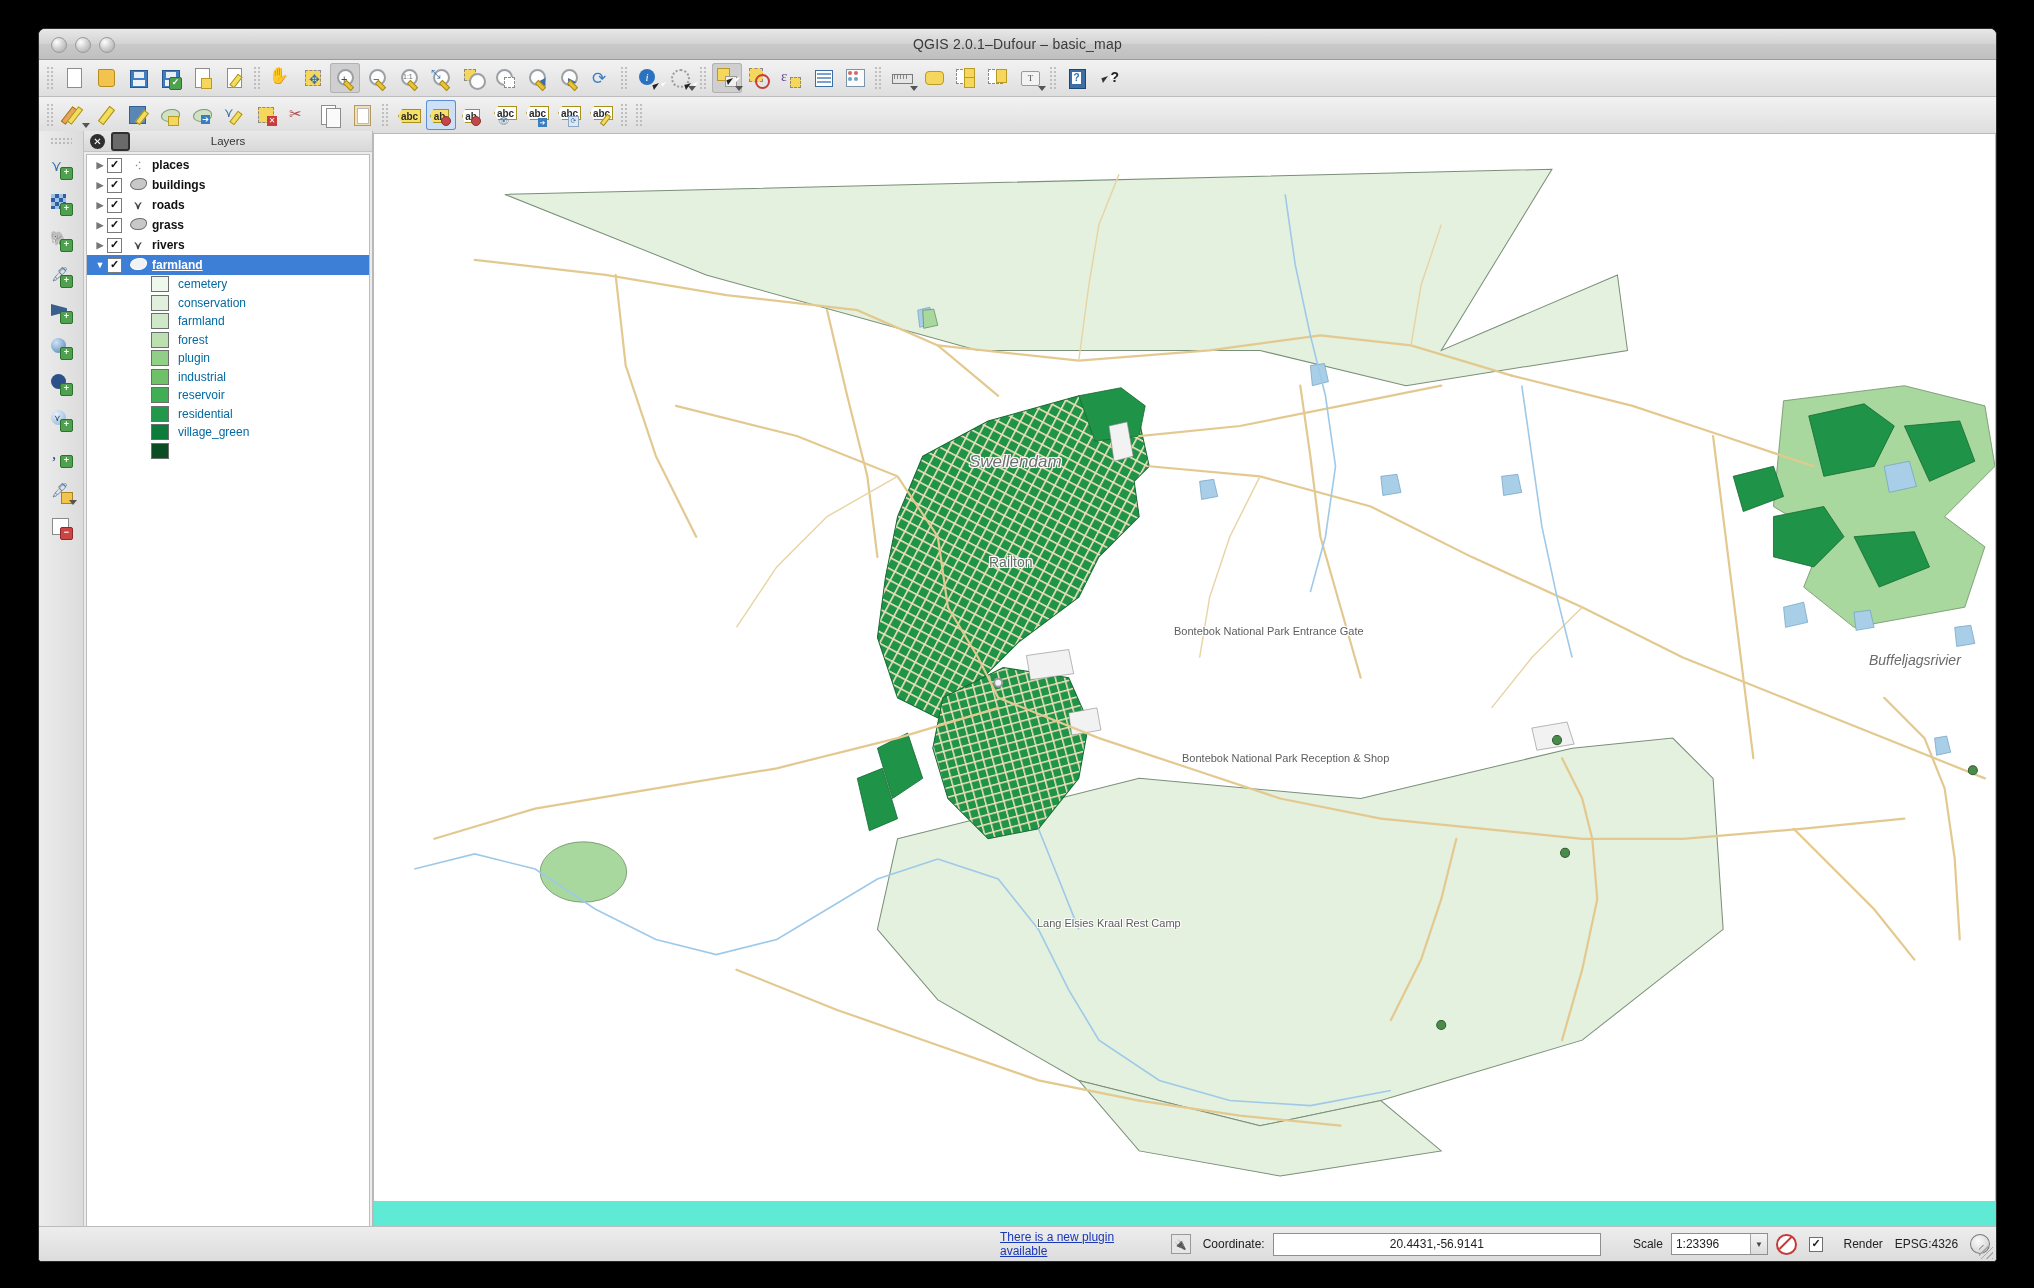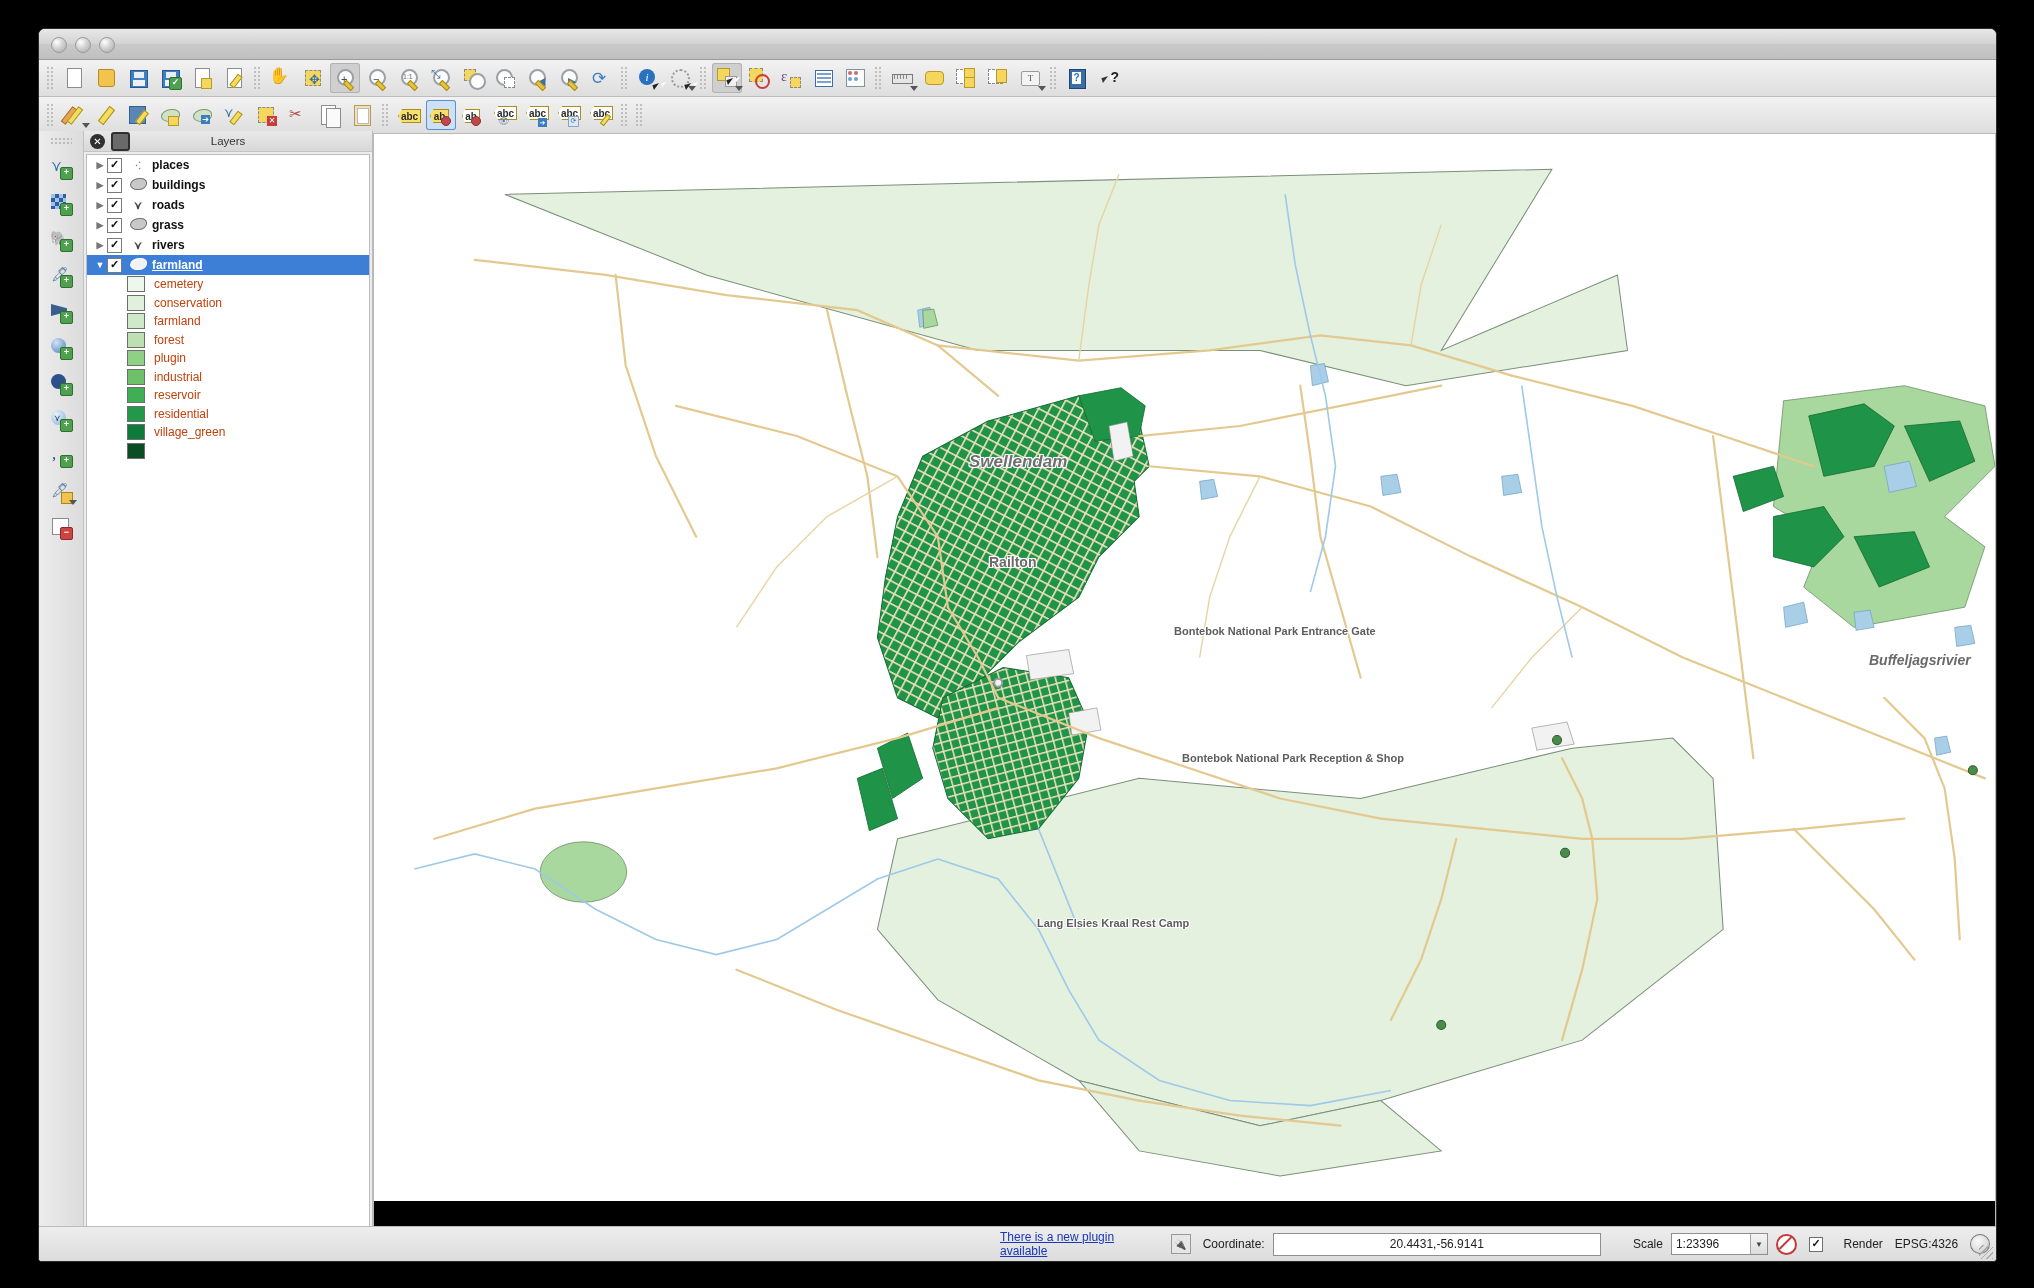--- a/index.html
+++ b/index.html
@@ -99,29 +99,29 @@
   .lrow.active{background:#3d7fd6;color:#fff;}
   .tri{width:14px;font-size:9px;color:#777;text-align:center;}
   .lrow.active .tri{color:#fff;}
   .ck{width:13px;height:13px;border:1px solid #7a7a7a;background:#fff;margin-right:6px;
       font-size:11px;line-height:11px;text-align:center;color:#111;font-weight:bold;}
   .lsym{width:20px;text-align:center;margin-right:4px;}
   .blobicon{display:inline-block;width:15px;height:10px;background:#c8c8c8;border:1px solid #6f6f6f;border-radius:60% 40% 55% 45%;}
   .blobicon.dk{background:#8a8a8a;}
   .vicon{font-size:11px;color:#444;font-family:"Liberation Serif",serif;}
   .underline{text-decoration:underline;}
-  .legrow{height:18.5px;display:flex;align-items:center;font-size:12px;color:#c2410c;padding-left:40px;text-align:center;}
+  .legrow{height:18.5px;display:flex;align-items:center;font-size:12px;color:#0369a1;padding-left:64px;text-align:center;}
   .swatch{width:16px;height:14px;border:1px solid #6e6e6e;margin-right:9px;}
   #layers-tabs{height:26px;display:flex;align-items:flex-end;padding-left:94px;background:#ececec;}
   .ltab{font-size:11.5px;padding:3px 12px 4px;border:1px solid #a8a8a8;border-bottom:none;
         border-radius:4px 4px 0 0;background:linear-gradient(to bottom,#e4e4e4,#cfcfcf);color:#333;margin-right:2px;}
   .ltab.on{background:linear-gradient(to bottom,#fdfdfd,#e8e8e8);font-weight:bold;}
 
   
-  #mapwrap{flex:1;position:relative;background:#000000;border:1px solid #b9b9b9;margin:2px 0 0 0;overflow:hidden;font-weight:bold;}
+  #mapwrap{flex:1;position:relative;background:#5eead4;border:1px solid #b9b9b9;margin:2px 0 0 0;overflow:hidden;}
   #map{position:absolute;inset:0;background:#ffffff;}
   .lbl{position:absolute;font-size:11px;color:#5d5d5d;white-space:nowrap;
        text-shadow:0 0 2px #fff,0 0 2px #fff,1px 1px 0 #fff,-1px -1px 0 #fff,1px -1px 0 #fff,-1px 1px 0 #fff;}
   .lbl.city{font-size:17px;font-style:italic;color:#6f6f6f;}
   .lbl.town{font-size:14px;color:#6a6a6a;}
 
   
   #status{
     position:absolute;left:0;right:0;bottom:0;height:34px;
     background:linear-gradient(to bottom,#ededed,#dcdcdc);
@@ -153,20 +153,21 @@
 <body>
 
 <div id="window">
 
   <div id="titlebar">
     <div id="traffic">
       <div class="tl"></div>
       <div class="tl"></div>
       <div class="tl"></div>
     </div>
+    <div id="wintitle">QGIS 2.0.1–Dufour – basic_map</div>
   </div>
 
   <div class="toolbar">
     <div class="grip"></div>
 
     <div class="tbtn">
         <div class="ic">
           <div class="pg"></div>
         </div>
       </div>

